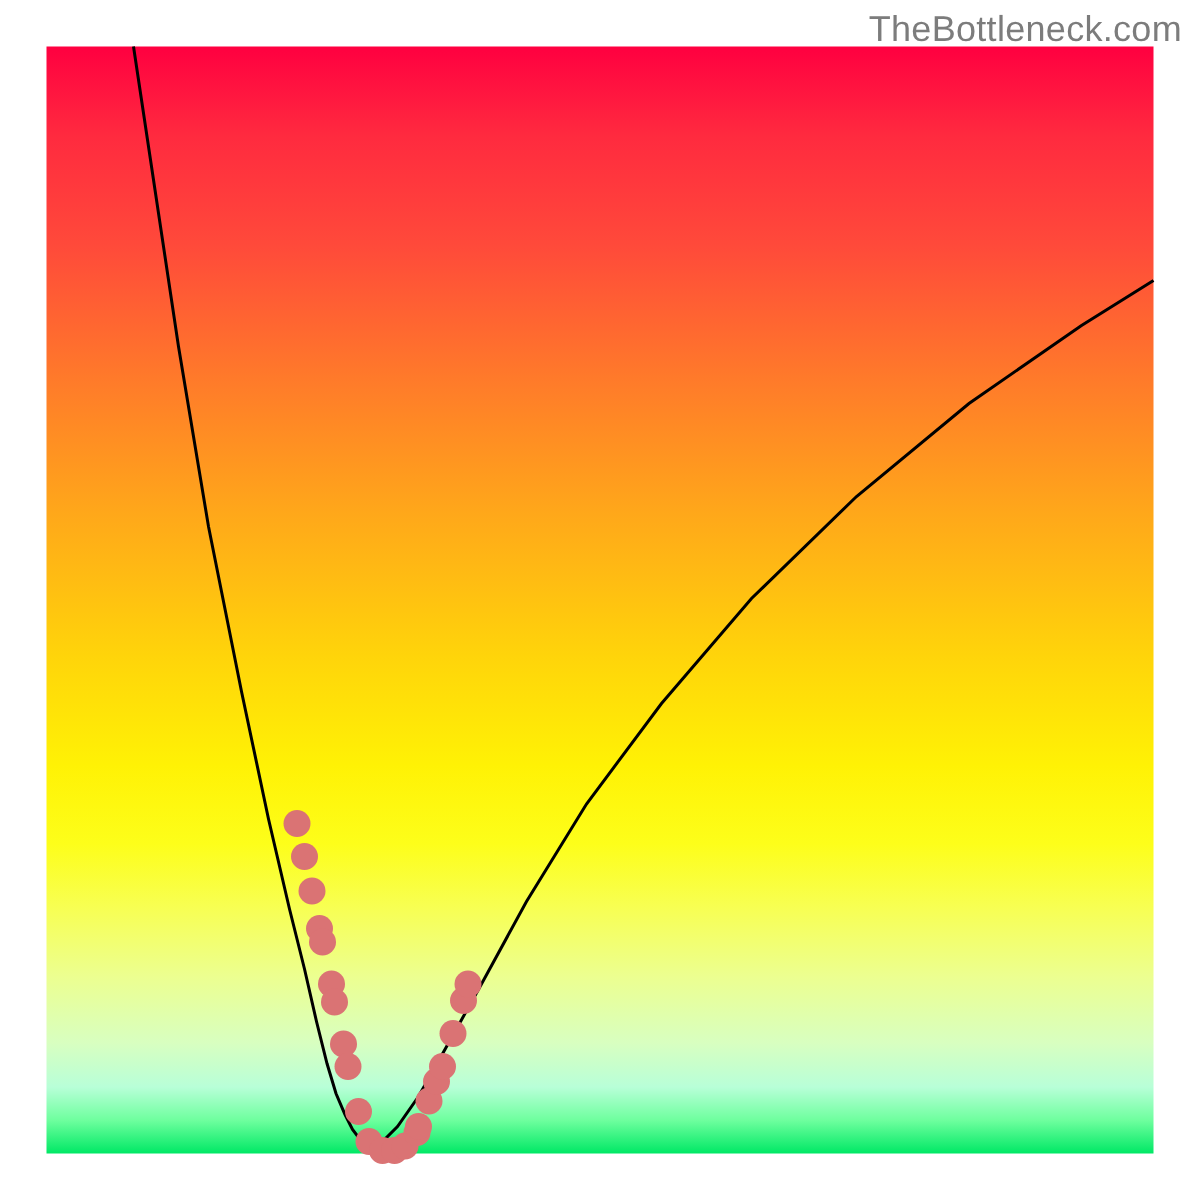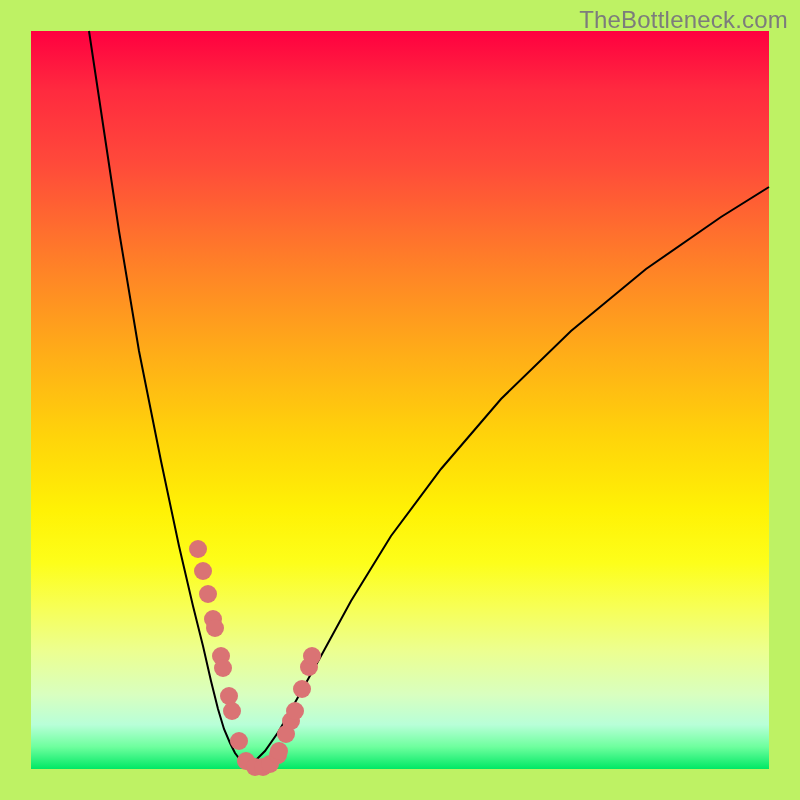--- a/index.html
+++ b/index.html
@@ -8,21 +8,21 @@
     width: 800px;
     height: 800px;
     background: #000;
     overflow: hidden;
     font-family: Arial, Helvetica, sans-serif;
   }
   .container {
     position: relative;
     width: 800px;
     height: 800px;
-    background: #bef264;
+    background: #ffffff;
   }
   .plot-area {
     position: absolute;
     left: 31px;
     top: 31px;
     width: 738px;
     height: 738px;
     background: linear-gradient(to bottom,
       #ff0040 0%,
       #ff2a3f 8%,

